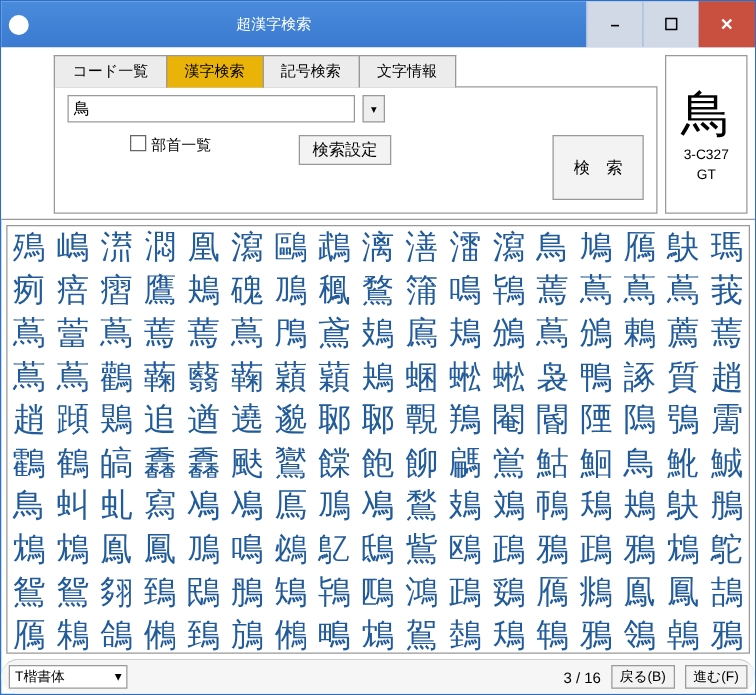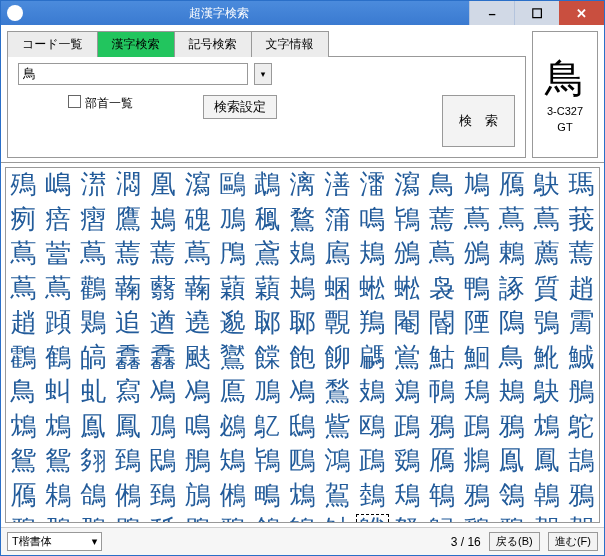--- a/index.html
+++ b/index.html
@@ -1,45 +1,45 @@
 <!DOCTYPE html>
 <html><head>
 <meta charset="utf-8">
 <style>
   * { box-sizing: border-box; margin: 0; padding: 0; font-family: "Meiryo", "MS Gothic", sans-serif; }
   body { background: #fff; overflow: hidden; width: 605px; height: 556px; }
   .window { width: 605px; height: 556px; border: 1px solid #2a6fc8; display: flex; flex-direction: column; }
-  .titlebar { background: linear-gradient(#4b8bdc, #3a7ad0); height: 24px; display: flex; align-items: center; color: #fff; font-size: 12px; }
+  .titlebar { background: linear-gradient(#4b8bdc, #3a7ad0); height: 37px; display: flex; align-items: center; color: #fff; font-size: 12px; }
   .titlebar .appicon { width: 16px; height: 16px; margin: 0 6px; display:inline-block; background:#fff; border-radius:50%;}
   .titlebar .title { flex: 1; text-align: center; padding-right:60px; }
   .winbtns { display: flex; height: 100%; }
   .winbtn { width: 45px; display: flex; align-items: center; justify-content: center; color: #000; background: #d1d9e6; font-size: 13px; font-weight: bold;}
   .winbtn.min, .winbtn.max { border-left:1px solid #b4c4dd;}
   .winbtn.close { background: #c94f3f; color: #fff; }
   .toolbar-area { background:#fff; border-bottom:1px solid #999; padding:6px 6px 4px 6px; display:flex; gap:6px;}
-  .tabs-col { flex:1; }
+  .tabs-col { flex:1;margin-left:36px; }
   .tabs { display: flex; }
   .tab { border:1px solid #999; border-bottom:none; padding:4px 14px; font-size:12px; background:#ececec; margin-right:-1px; cursor:pointer;}
-  .tab.active { background:#22c55e; position:relative; z-index:2;}
+  .tab.active { background:#eab308; position:relative; z-index:2;}
   .tab-content { border:1px solid #999; padding:6px 10px 10px 10px; font-size:12px; background:#fff; margin-top:-1px;}
   .label { font-size:12px; margin-bottom:4px; display:block;}
   .row { display:flex; align-items:center; gap:6px; }
   .search-input { flex:0 0 230px; height:22px; border:1px solid #999; font-size:13px; padding:0 4px;}
   .dropbtn { width:18px; height:22px; border:1px solid #999; display:flex; align-items:center; justify-content:center; font-size:9px; background:#eee;}
   .row2 { margin-top:10px; display:flex; align-items:flex-start;}
   .chk { width:13px; height:13px; border:1px solid #666; margin-right:4px; display:inline-block;}
   .btn { border:1px solid #999; background:#f3f3f3; font-size:13px; padding:2px 10px; cursor:pointer;}
   .right-box { width:66px; border:1px solid #999; display:flex; flex-direction:column; align-items:center; justify-content:center; font-size:11px;}
   .big-kanji { font-size:40px; font-family:"MS Mincho","Yu Mincho",serif; line-height:1; padding:4px 0;}
   .code { font-size:11px; margin:2px 0;}
   .grid { flex:1; overflow:hidden; border:1px solid #999; margin:4px; background:#fff;}
   .grid-inner { display:grid; grid-template-columns: repeat(17, 1fr); }
   .cell { font-family:"MS Mincho","Yu Mincho","KaiTi","STKaiti",serif; font-size:26px; color:#225b9a; text-align:center; height:34.5px; line-height:34.5px; cursor:pointer;}
   .cell.selected { outline:1px dashed #000; outline-offset:-2px;}
-  .statusbar { height:28px; border-top:1px solid #ccc; background:#f6f6f6; display:flex; align-items:center; font-size:12px; padding:0 6px; gap:8px;}
+  .statusbar { height:28px; border-top:1px solid #ccc; background:#f6f6f6; display:flex; align-items:center; font-size:12px; padding:0 6px; gap:8px;border-radius:14px;}
   .statusbar .font-sel { border:1px solid #999; background:#fff; padding:1px 4px; display:flex; align-items:center; gap:2px; font-size:11px;}
   .statusbar .spacer { flex:1;}
   .sb-btn { border:1px solid #999; background:#f3f3f3; padding:1px 6px; font-size:11px; cursor:pointer;}
 </style>
 </head>
 <body>
 
 <div class="window">
 
   <div class="titlebar">

